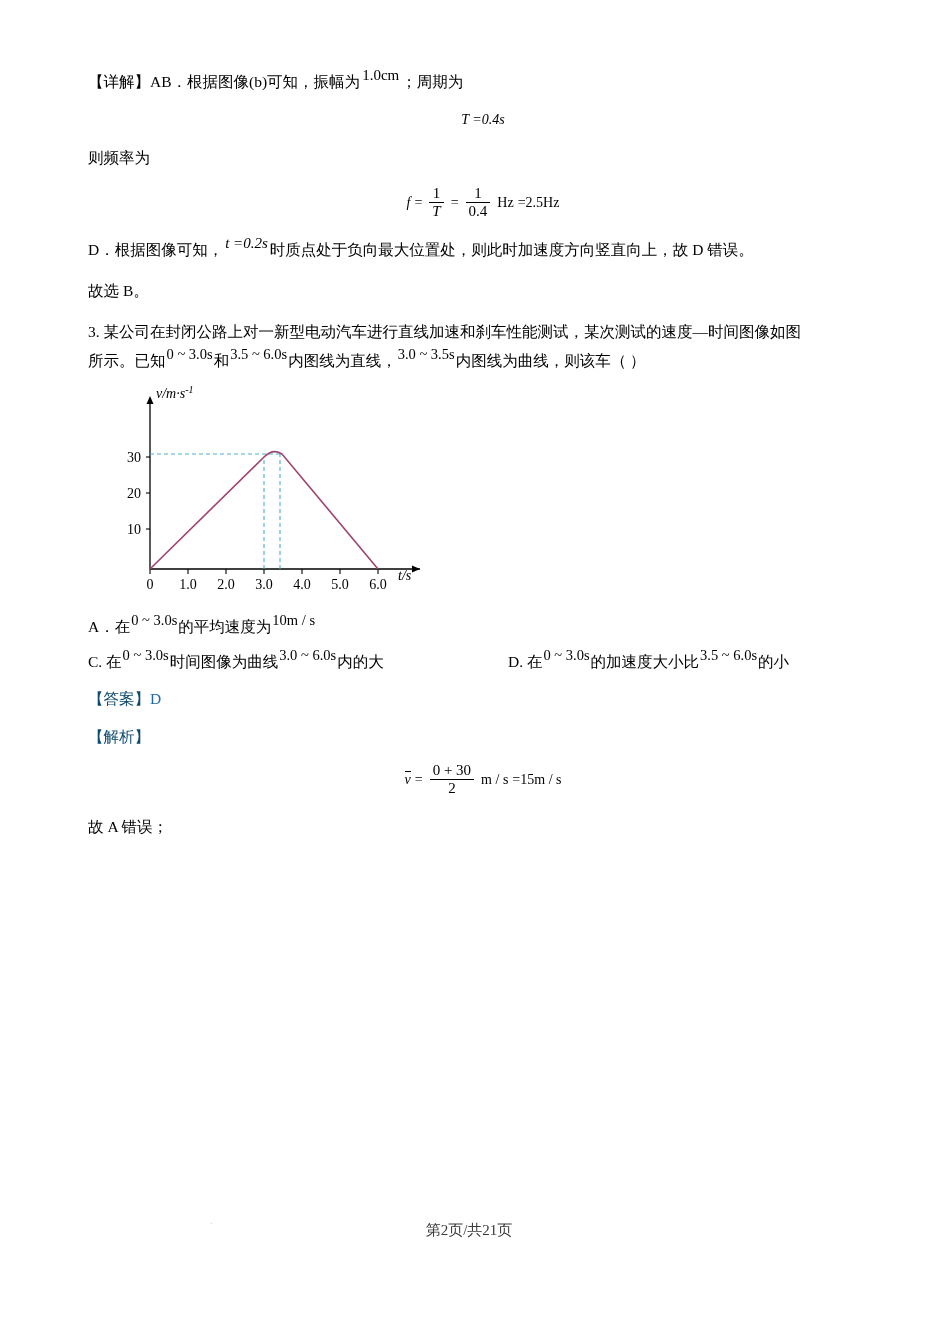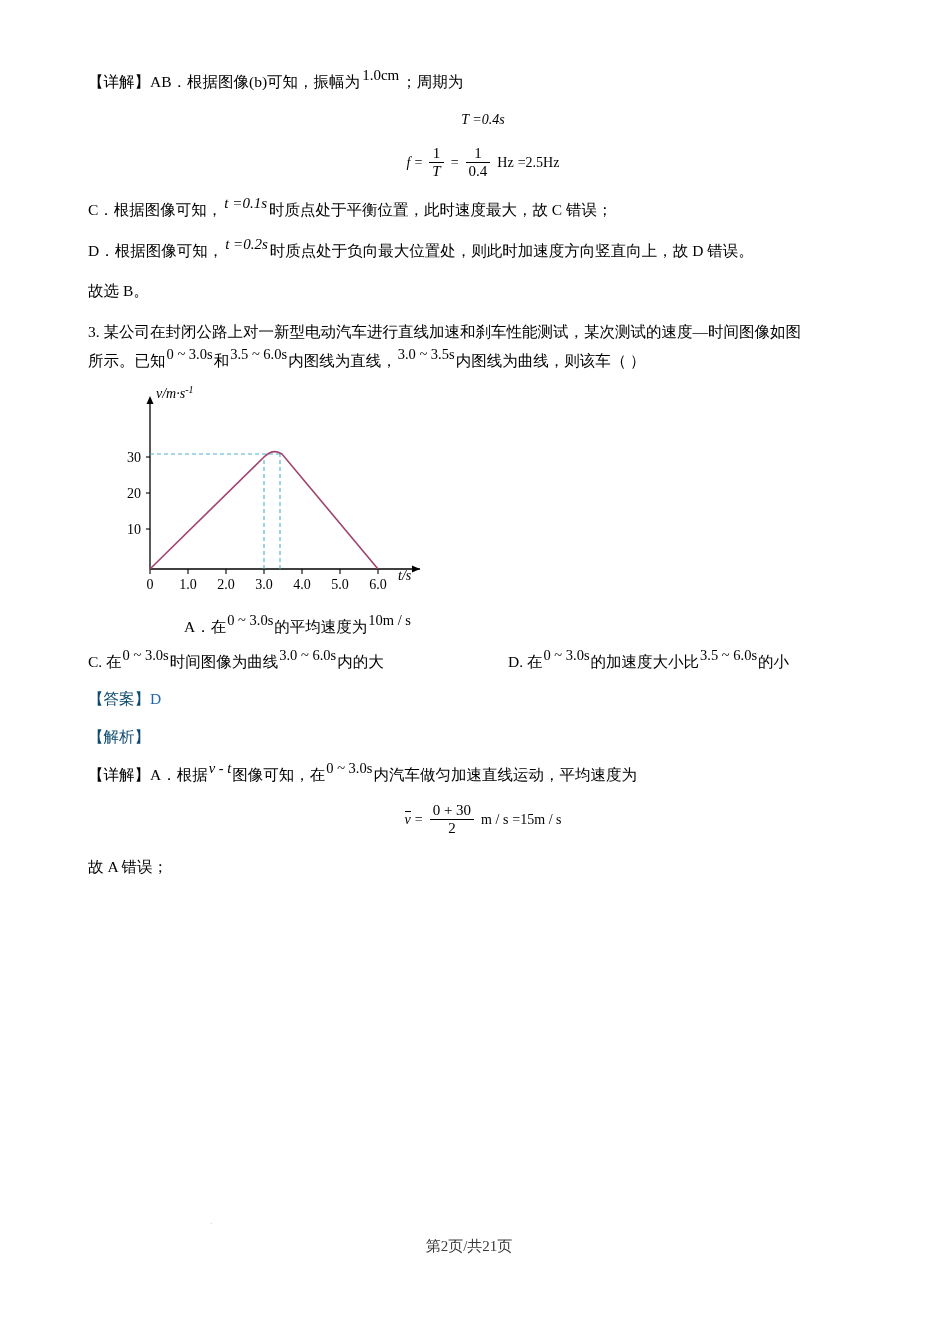--- a/index.html
+++ b/index.html
@@ -80,21 +80,21 @@
   .tagbox {
     color: #0c4a6e;
   }
   .options-row {
     display: flex;
     margin-bottom: 14px;
   }
   .opt {
     font-size: 15.5px;
   }
-  .opt-a { width: 420px; text-align: center; }
+  .opt-a { width: 420px; }
   .opt-b { width: 360px; }
   .opt-c { width: 420px; }
   .opt-d { width: 360px; }
   .sup-term {
     font-size: 15px;
     position: relative;
     top: -7px;
     margin: 0 2px;
   }
   .sup-term-sm {
@@ -102,21 +102,21 @@
     position: relative;
     top: -7px;
     margin: 2px 1px;
   }
   .chartwrap {
     margin: 8px 0 14px 22px;
   }
   .footer {
     position: absolute;
     left: 0;
-    bottom: 88px;
+    bottom: 104px;
     width: 938px;
     text-align: center;
     font-size: 15px;
     color: #3a3a3a;
     font-family: "Liberation Serif", serif;
   }
   .watermark {
     position: absolute;
     left: 210px;
     bottom: 118px;
@@ -138,41 +138,41 @@
   <div class="content">
 
     <p class="para">
       <span>【详解】AB．</span><span>根据图像(b)可知，振幅为</span><span class="sup-term m">1.0cm</span><span>；周期为</span>
     </p>
 
     <div class="mathline">
       <span class="m mi">T =0.4s</span>
     </div>
 
+    <p class="para">
+      <span>则频率为</span>
+    </p>
 
     <div class="mathline">
       <span class="m mi">f</span>
       <span class="m">=</span>
       <span class="frac">
         <span class="num">1</span>
         <span class="den mi">T</span>
       </span>
       <span class="m">=</span>
       <span class="frac">
         <span class="num">1</span>
         <span class="den">0.4</span>
       </span>
       <span class="m">Hz</span>
       <span class="m">=2.5Hz</span>
     </div>
 
 
-    <p class="para">
-      <span>C．根据图像可知，</span><span class="sup-term m mi">t =0.1s</span><span>时质点处于平衡位置，此时速度最大，故 C 错误；</span>
-    </p>
 
     <p class="para">
       <span>D．根据图像可知，</span><span class="sup-term m mi">t =0.2s</span><span>时质点处于负向最大位置处，则此时加速度方向竖直向上，故 D 错误。</span>
     </p>
 
     <p class="para">
       <span>故选 B。</span>
     </p>
 
     <p class="qtext tight">
@@ -239,23 +239,20 @@
     </div>
 
     <p class="answer-line">
       <span class="tagbox">【答案】</span><span>D</span>
     </p>
 
     <p class="answer-line">
       <span class="tagbox">【解析】</span>
     </p>
 
-    <p class="para">
-      <span>【详解】A．</span><span>根据</span><span class="sup-term-sm m mi">v - t</span><span>图像可知，在</span><span class="sup-term-sm m">0 ~ 3.0s</span><span>内汽车做匀加速直线运动，平均速度为</span>
-    </p>
 
     <div class="mathline">
       <span class="m mi overbar">v</span>
       <span class="m">=</span>
       <span class="frac">
         <span class="num">0 + 30</span>
         <span class="den">2</span>
       </span>
       <span class="m">m / s</span>
       <span class="m">=15m / s</span>

